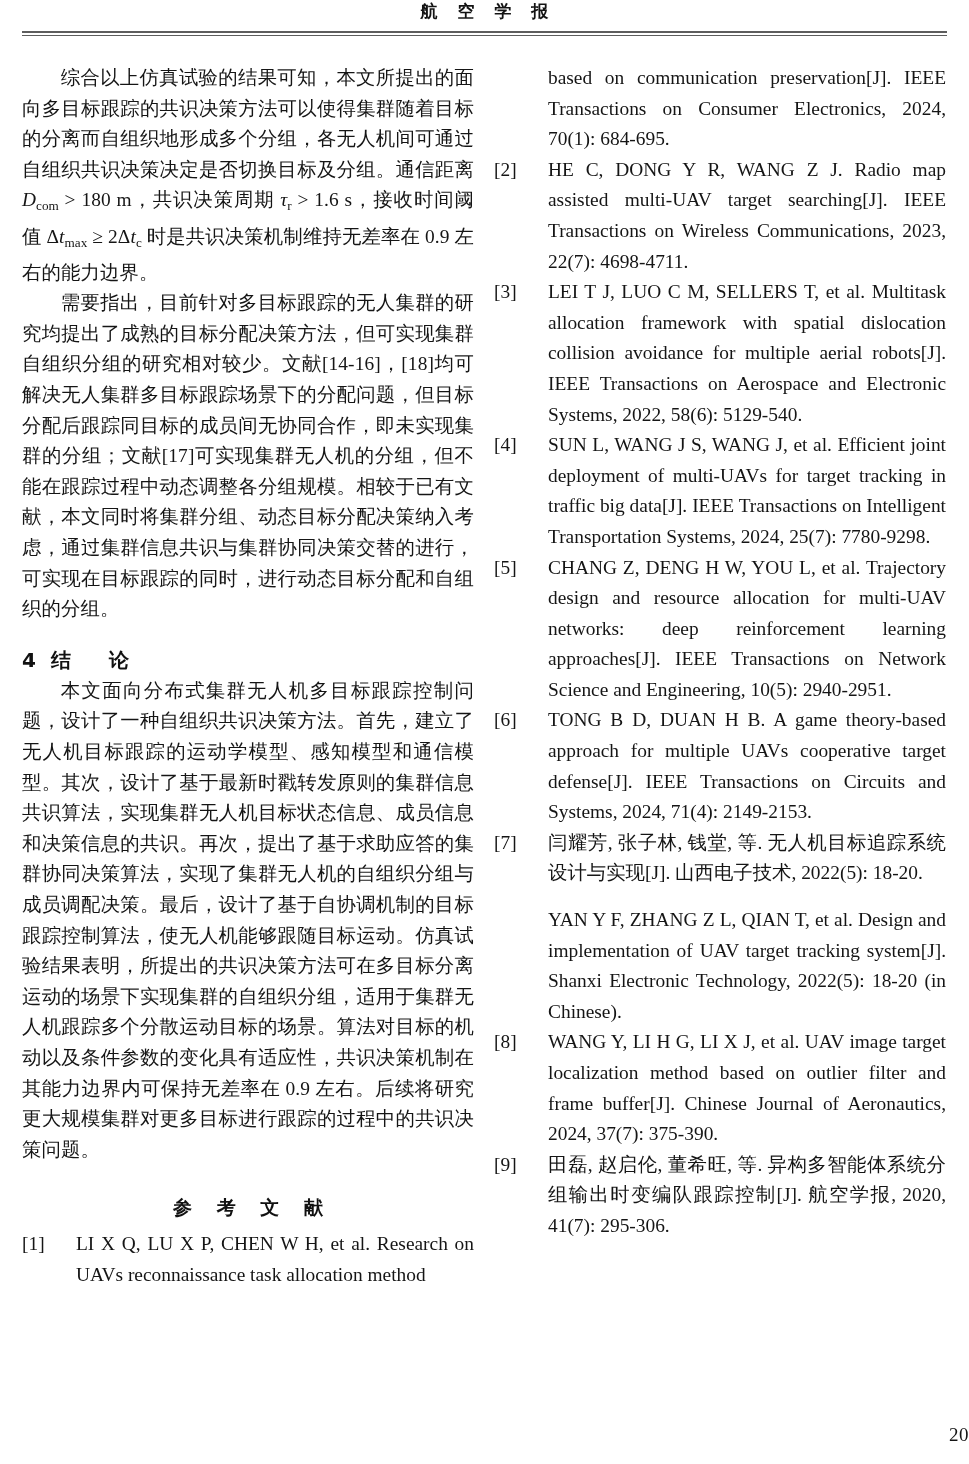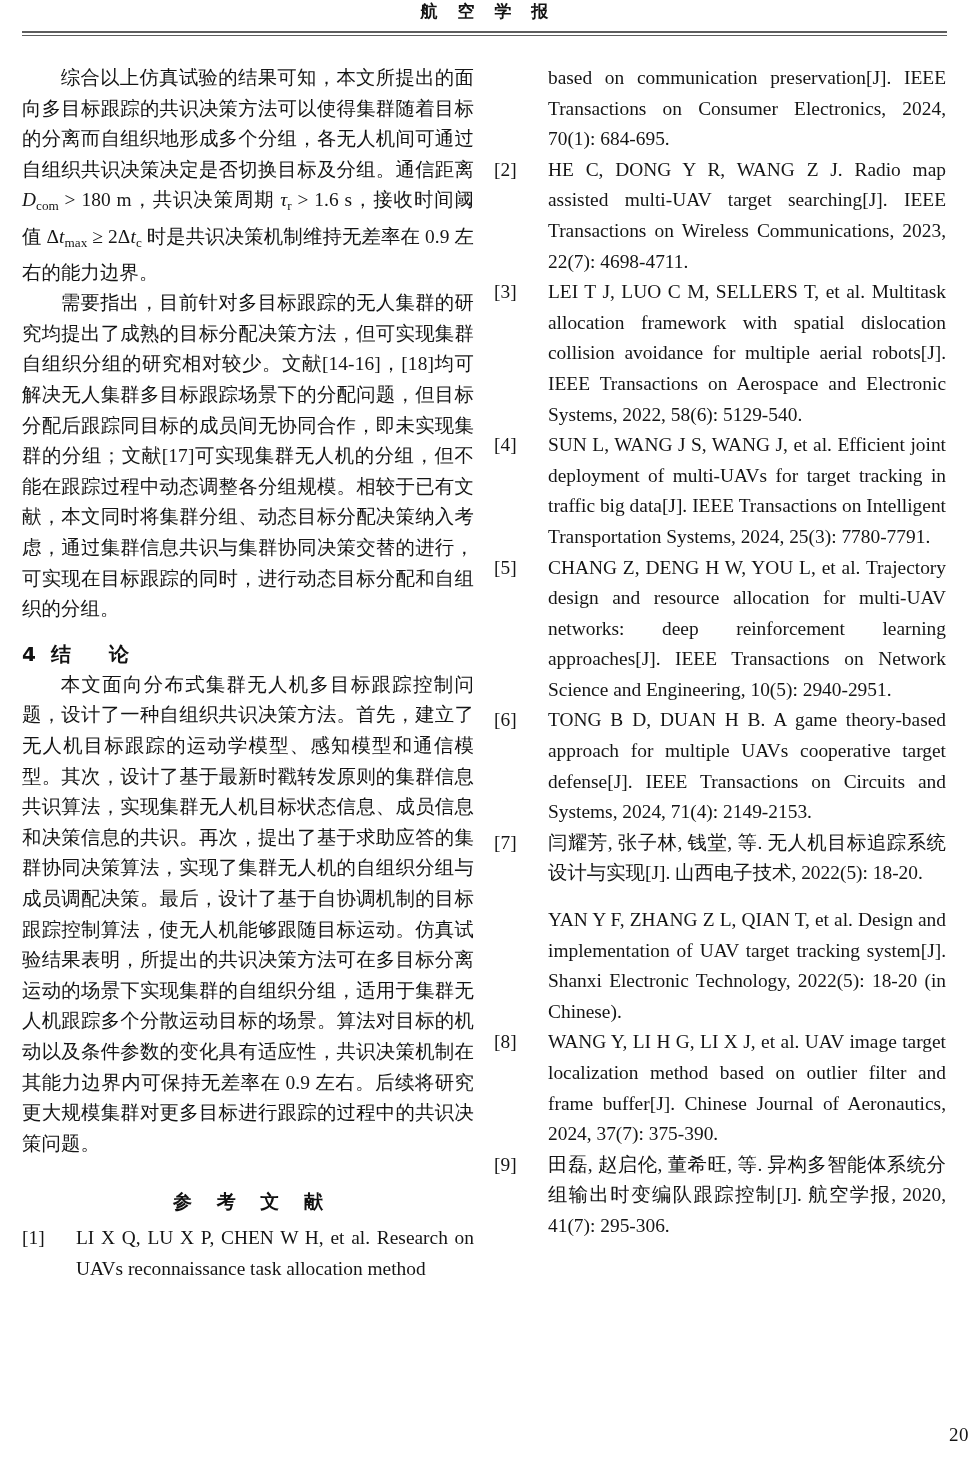--- a/index.html
+++ b/index.html
@@ -81,21 +81,21 @@
     font-size: 0.68em;
     vertical-align: -0.27em;
     font-style: normal;
     letter-spacing: 0;
   }
   .math {
     white-space: nowrap;
   }
 
   h2.section-title {
-    margin: 16px 0 2px 0;
+    margin: 22px 0 2px 0;
     font-family: "DejaVu Sans", "Liberation Sans", sans-serif;
     font-size: 20px;
     font-weight: bold;
     letter-spacing: 1px;
     color: #111;
   }
   h2.section-title .num { margin-right: 14px; }
   h2.section-title .gap { letter-spacing: 9px; }
 
   h3.refs-title {
@@ -203,21 +203,21 @@
           <span class="ref-body">HE C, DONG Y R, WANG Z J. Radio map assisted multi-UAV target searching[J]. IEEE Transactions on Wireless Communications, 2023, 22(7): 4698-4711.</span>
         </li>
 
         <li class="ref-item">
           <span class="ref-num">[3]</span>
           <span class="ref-body">LEI T J, LUO C M, SELLERS T, et al. Multitask allocation framework with spatial dislocation collision avoidance for multiple aerial robots[J]. IEEE Transactions on Aerospace and Electronic Systems, 2022, 58(6): 5129-540.</span>
         </li>
 
         <li class="ref-item">
           <span class="ref-num">[4]</span>
-          <span class="ref-body">SUN L, WANG J S, WANG J, et al. Efficient joint deployment of multi-UAVs for target tracking in traffic big data[J]. IEEE Transactions on Intelligent Transportation Systems, 2024, 25(3): 7780-7791.</span>
+          <span class="ref-body">SUN L, WANG J S, WANG J, et al. Efficient joint deployment of multi-UAVs for target tracking in traffic big data[J]. IEEE Transactions on Intelligent Transportation Systems, 2024, 25(7): 7780-9298.</span>
         </li>
 
         <li class="ref-item">
           <span class="ref-num">[5]</span>
           <span class="ref-body">CHANG Z, DENG H W, YOU L, et al. Trajectory design and resource allocation for multi-UAV networks: deep reinforcement learning approaches[J]. IEEE Transactions on Network Science and Engineering, 10(5): 2940-2951.</span>
         </li>
 
         <li class="ref-item">
           <span class="ref-num">[6]</span>
           <span class="ref-body">TONG B D, DUAN H B. A game theory-based approach for multiple UAVs cooperative target defense[J]. IEEE Transactions on Circuits and Systems, 2024, 71(4): 2149-2153.</span>

